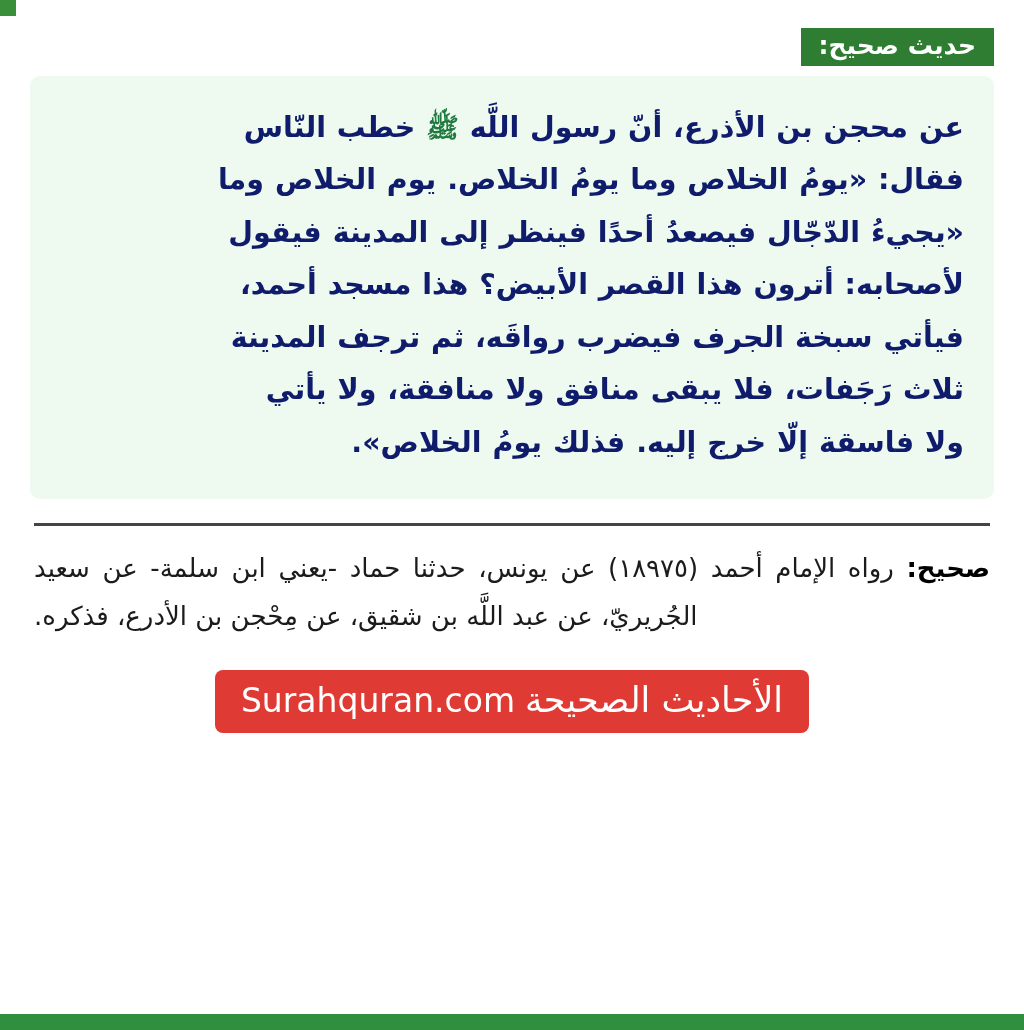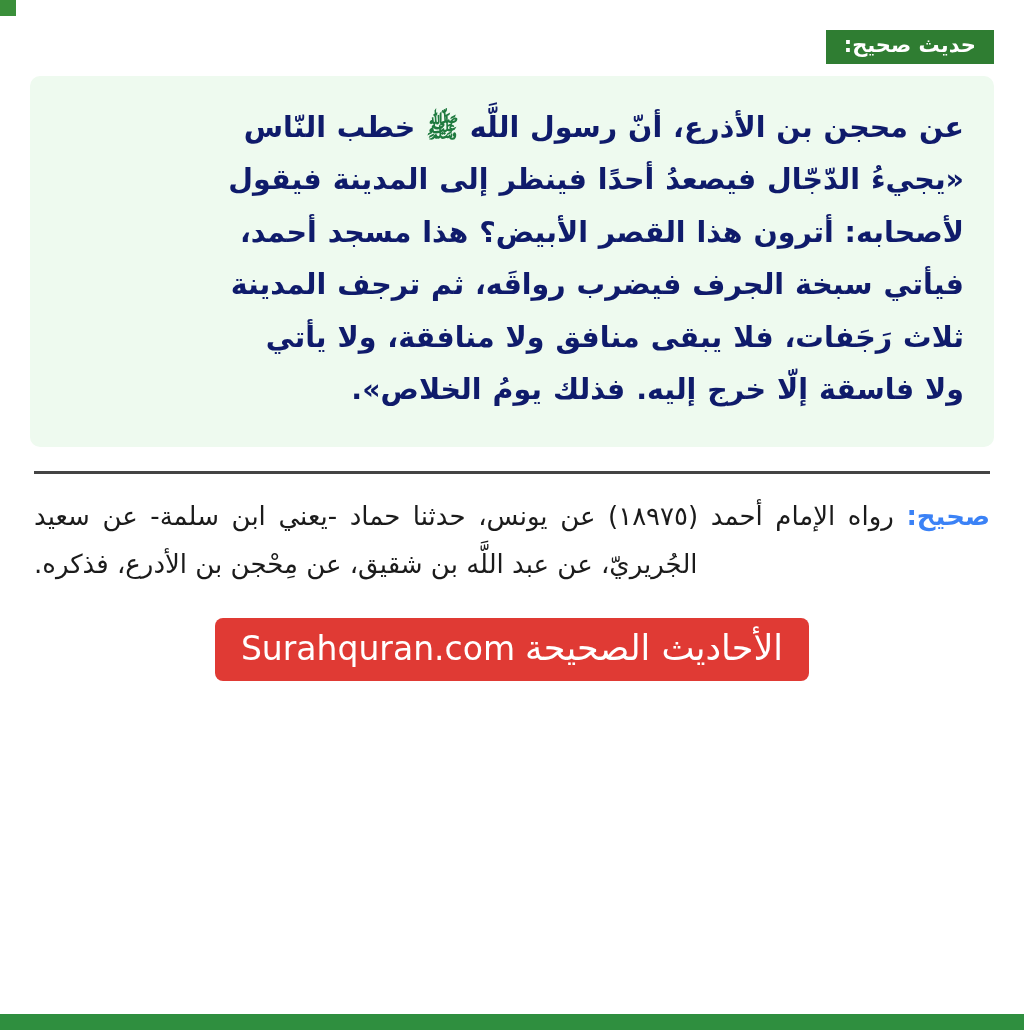--- a/index.html
+++ b/index.html
@@ -55,21 +55,21 @@
   
   .grade-row {
     display: flex;
     justify-content: flex-start;
     align-items: center;
     height: 42px;
   }
   .grade-badge {
     background: #2f7d32;
     color: #ffffff;
-    font-size: 21px;
+    font-size: 25px;
     font-weight: bold;
     padding: 5px 18px 8px 18px;
     line-height: 1;
     letter-spacing: 0;
     white-space: nowrap;
   }
 
   
   .hadith-box {
     margin-top: 8px;
@@ -104,21 +104,21 @@
   .source {
     font-size: 26px;
     line-height: 1.85;
     color: #1b1b1b;
     text-align: justify;
     text-align-last: left;
     direction: rtl;
     padding: 0 4px;
   }
   .source .grade-word {
-    color: #3b82f6;
+    color: #000000;
     font-weight: bold;
   }
 
   
   .footer-row {
     display: flex;
     justify-content: center;
     margin-top: 30px;
   }
   .site-badge {
@@ -148,20 +148,21 @@
 <div class="corner-accent-top"></div>
 
 <div class="page">
 
   <div class="grade-row">
     <div class="grade-badge">حديث صحيح:</div>
   </div>
 
   <div class="hadith-box">
     <div class="hadith-text">عن محجن بن الأذرع، أنّ رسول اللَّه <span class="salla">ﷺ</span> خطب النّاس</div>
+    <div class="hadith-text">فقال: «يومُ الخلاص وما يومُ الخلاص. يوم الخلاص وما</div>
     <div class="hadith-text">«يجيءُ الدّجّال فيصعدُ أحدًا فينظر إلى المدينة فيقول</div>
     <div class="hadith-text">لأصحابه: أترون هذا القصر الأبيض؟ هذا مسجد أحمد،</div>
     <div class="hadith-text">فيأتي سبخة الجرف فيضرب رواقَه، ثم ترجف المدينة</div>
     <div class="hadith-text">ثلاث رَجَفات، فلا يبقى منافق ولا منافقة، ولا يأتي</div>
     <div class="hadith-text">ولا فاسقة إلّا خرج إليه. فذلك يومُ الخلاص».</div>
   </div>
 
   <div class="divider"></div>
 
   <div class="source">

